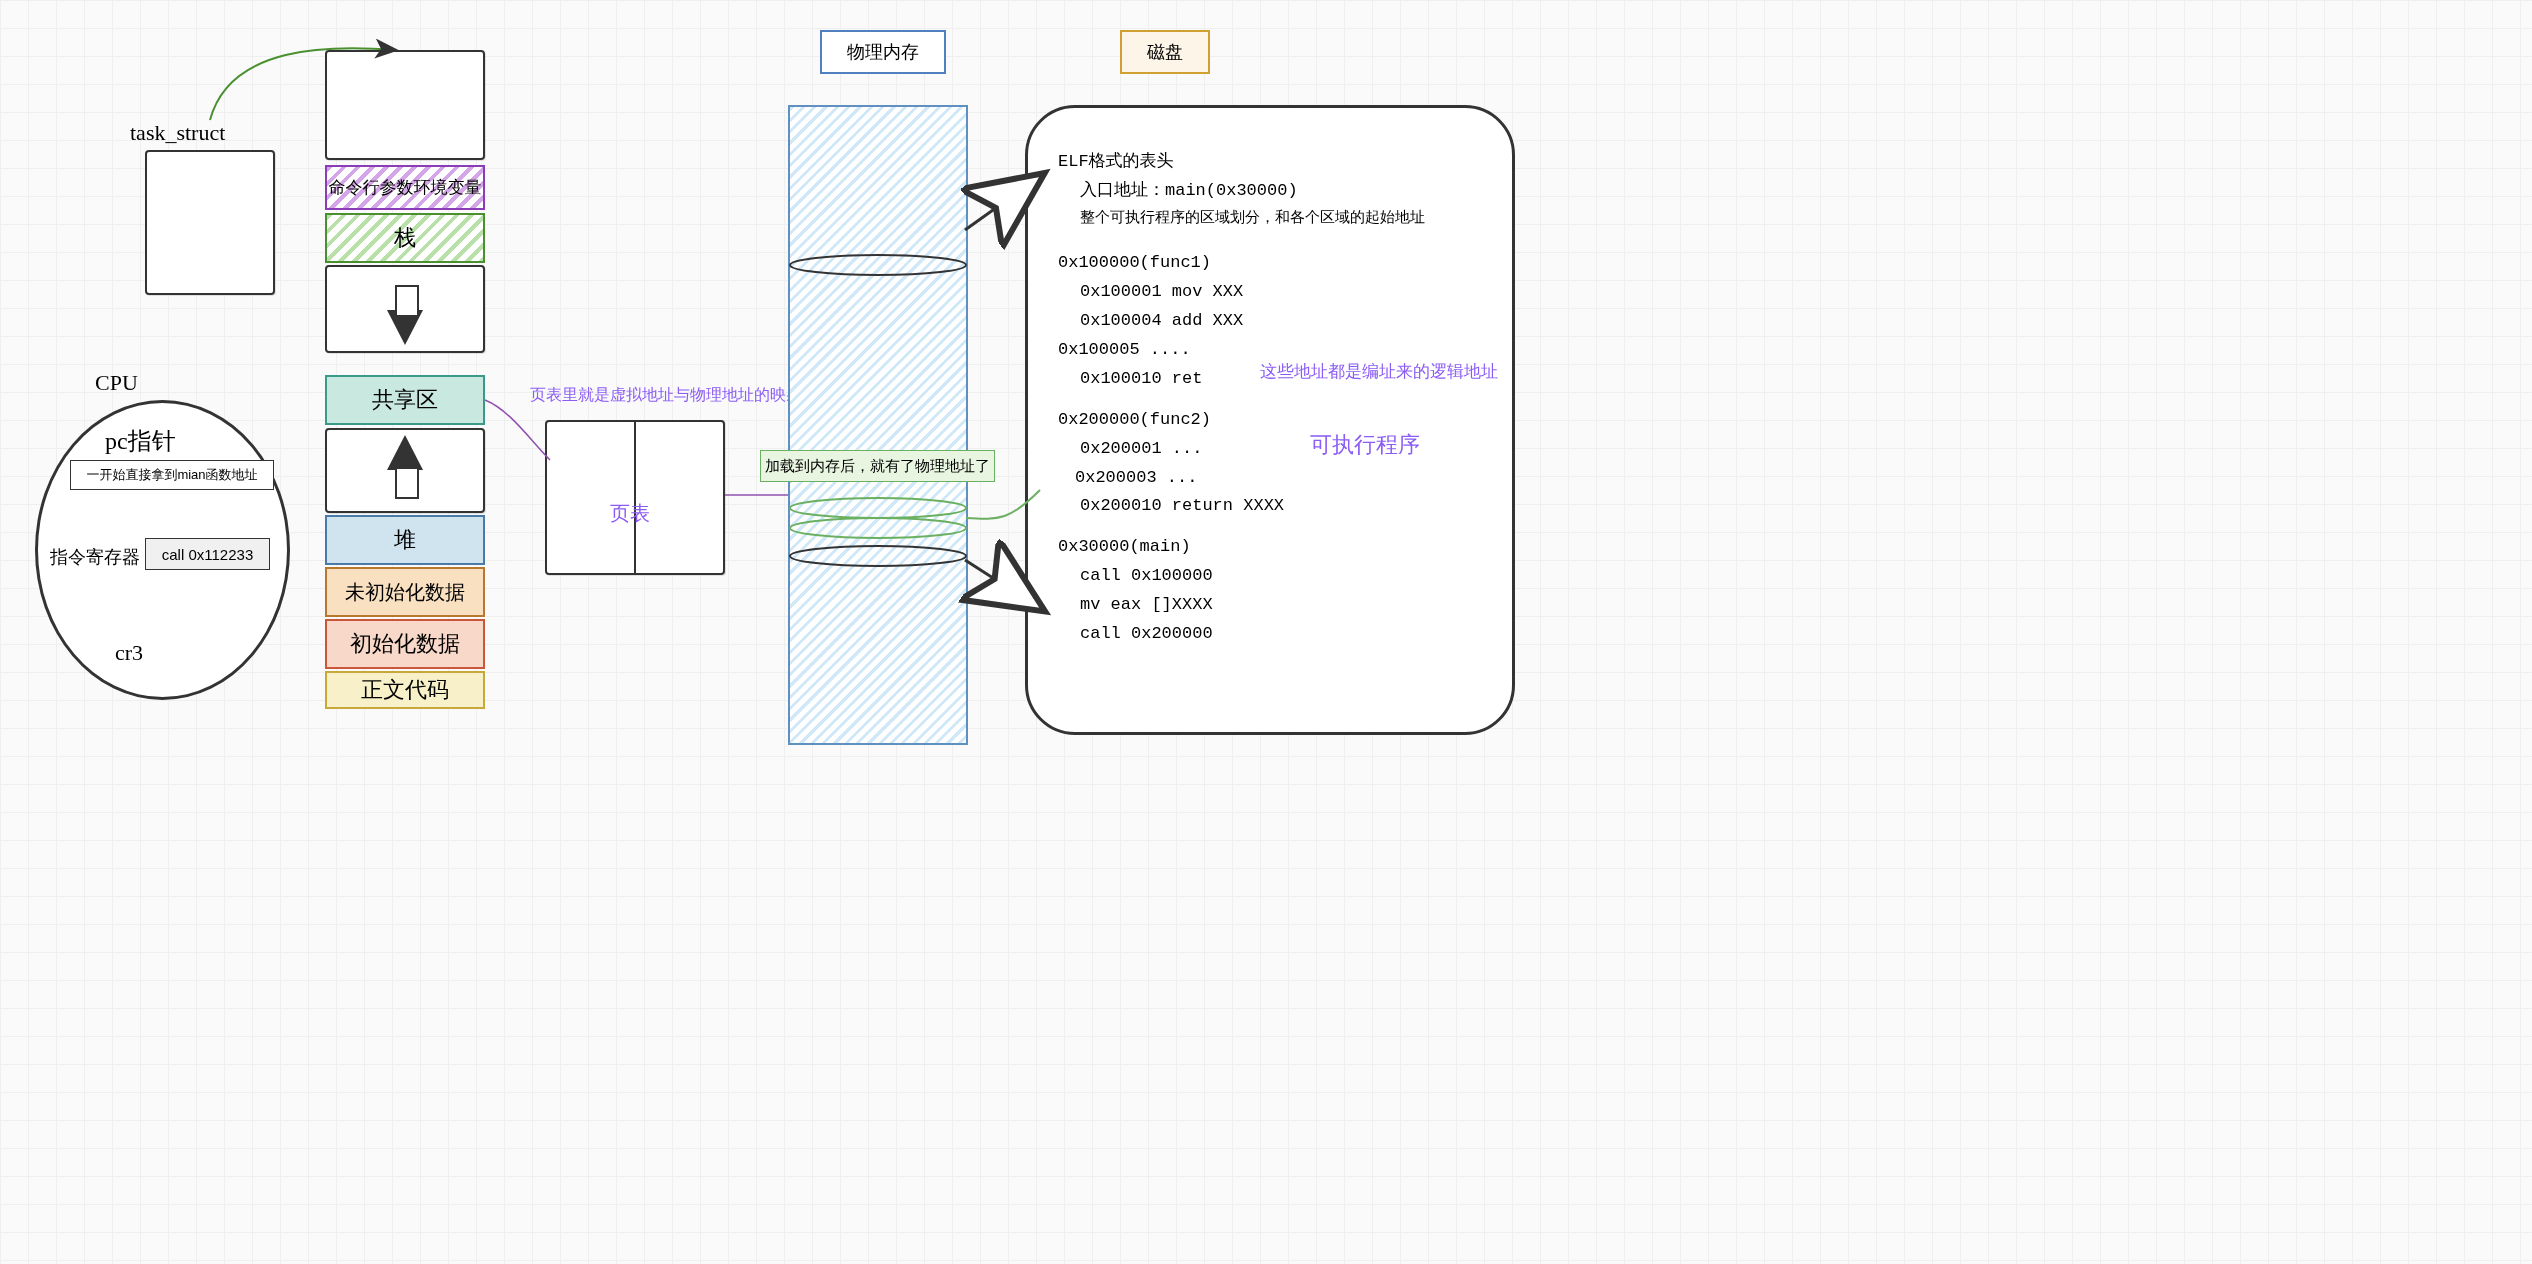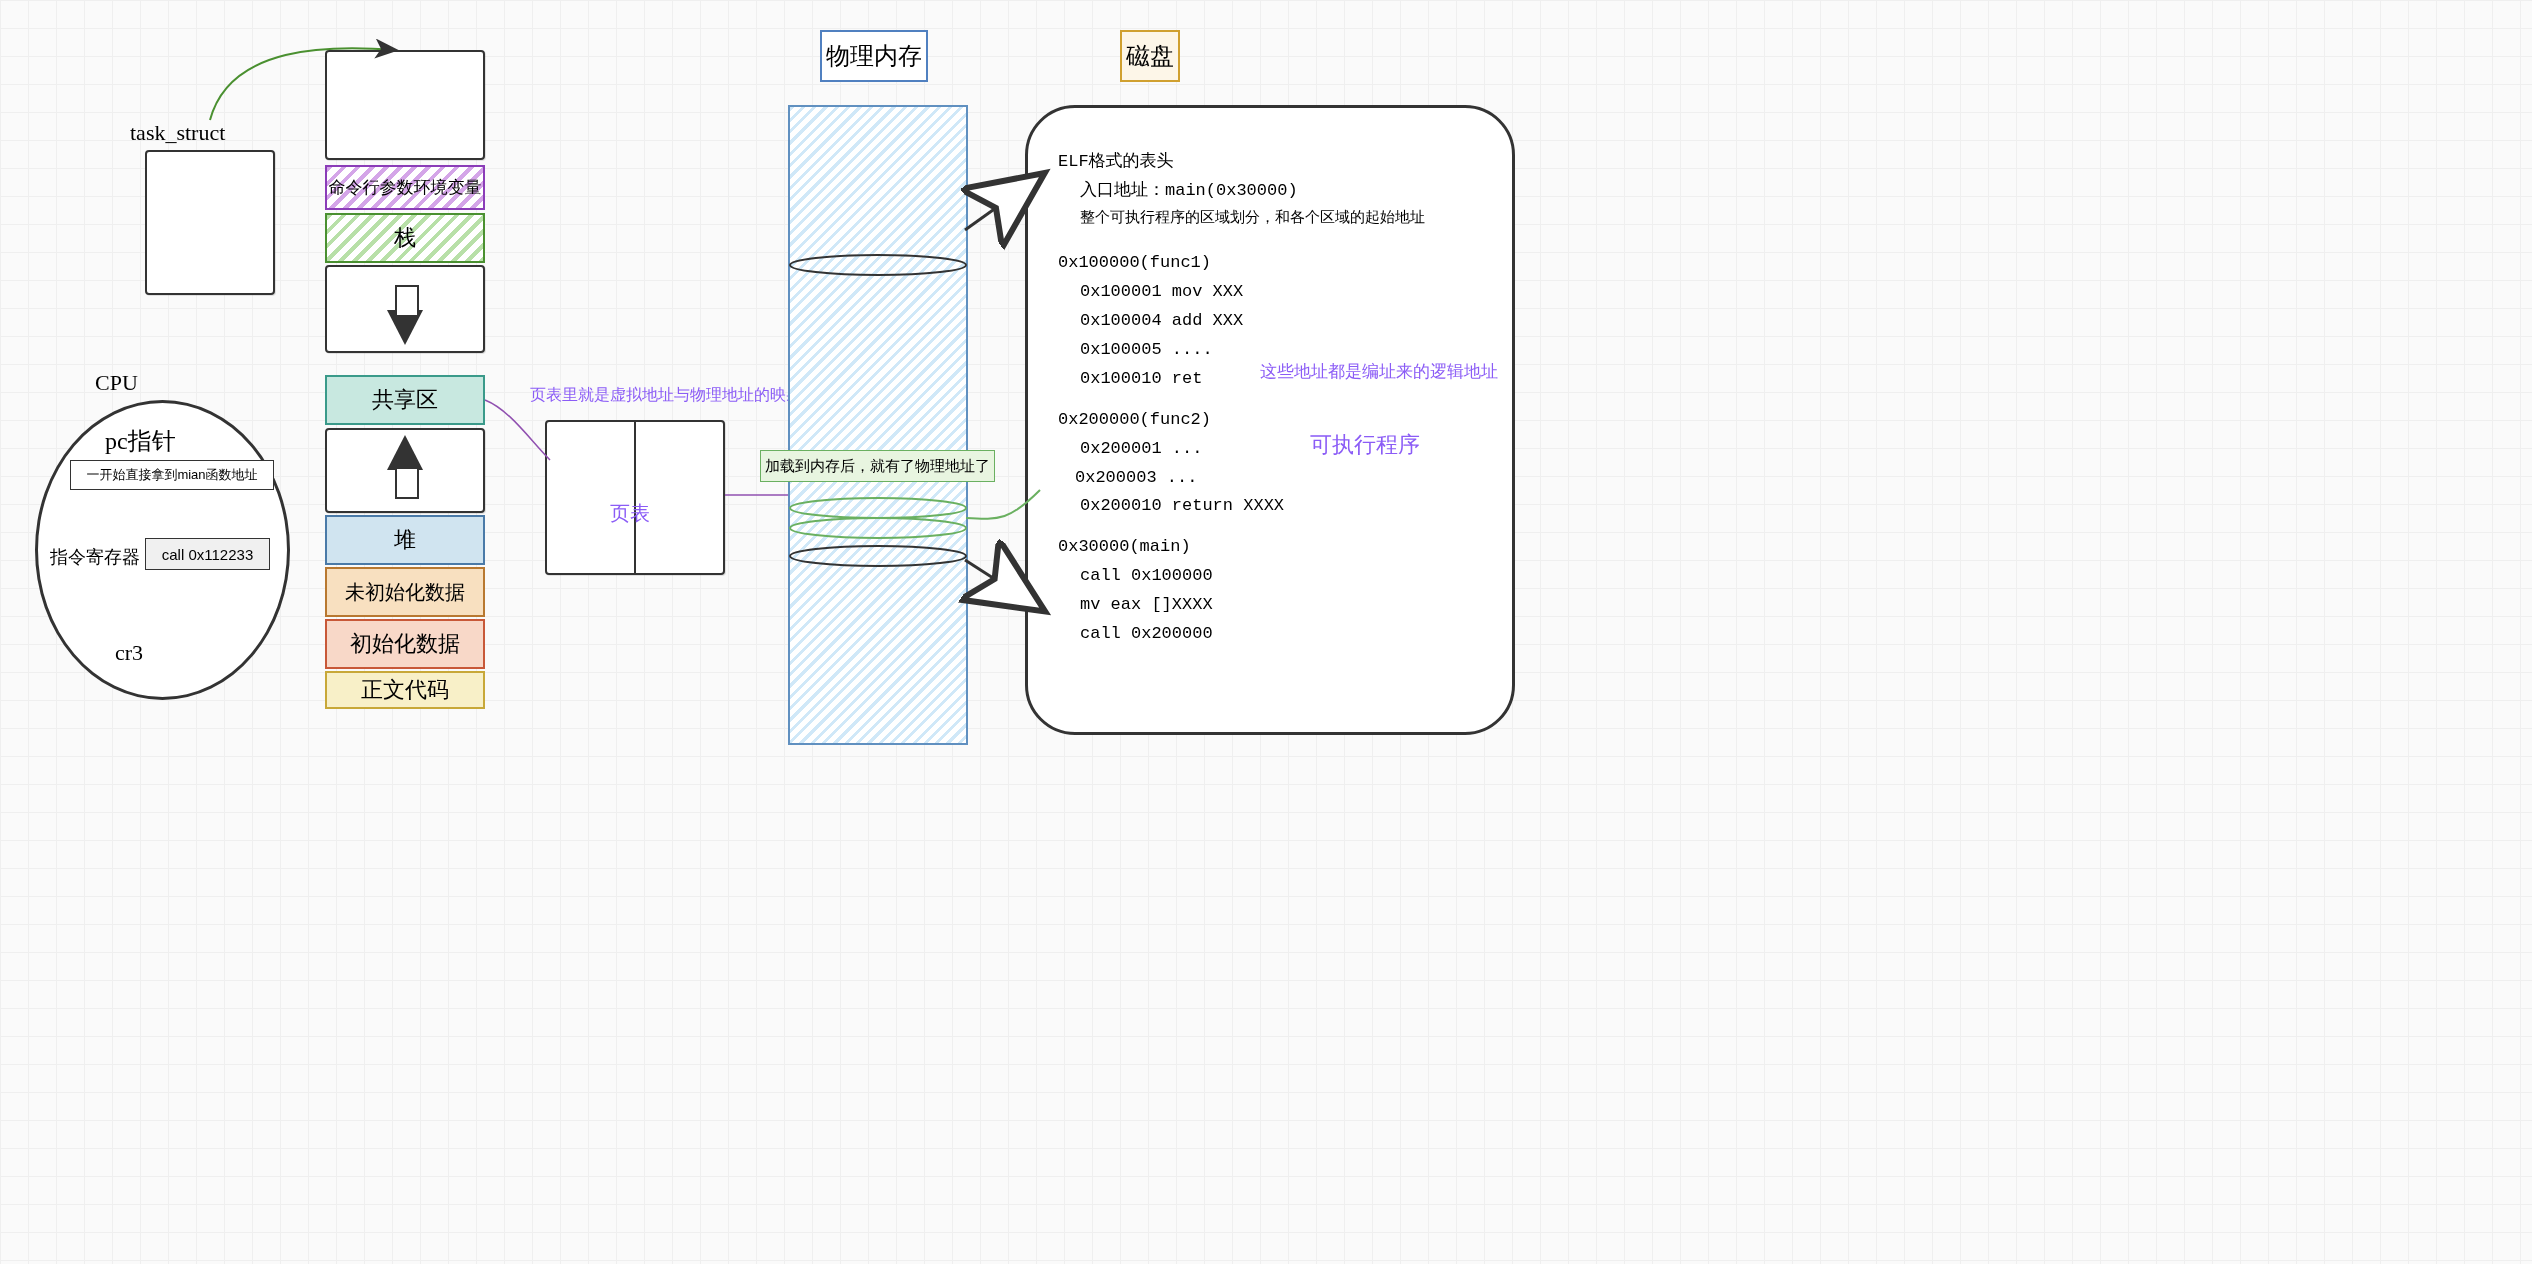--- a/index.html
+++ b/index.html
@@ -17,21 +17,21 @@
 .hatch-yellow{background:#f8f0c8;border-color:#c8a838}
 .hatch-lblue{background:repeating-linear-gradient(135deg,#d0e8f8,#d0e8f8 3px,#fff 3px,#fff 8px);border-color:#6090c0}
 .arrow-down{width:0;height:0;border-left:18px solid transparent;border-right:18px solid transparent;border-top:35px solid #333;position:relative}
 .arrow-down::before{content:"";position:absolute;top:-60px;left:-10px;width:20px;height:28px;background:#fff;border:2px solid #333}
 .arrow-up{width:0;height:0;border-left:18px solid transparent;border-right:18px solid transparent;border-bottom:35px solid #333;position:relative}
 .arrow-up::before{content:"";position:absolute;top:32px;left:-10px;width:20px;height:28px;background:#fff;border:2px solid #333}
 .cpu-ellipse{position:absolute;border:3px solid #333;border-radius:50%;background:#fff}
 .disk-panel{position:absolute;border:3px solid #333;border-radius:50px;background:#fff;padding:40px 30px}
 .code-line{font-family:Liberation Mono, monospace;font-size:17px;line-height:1.7;white-space:pre}
 .red-text{color:#8b5cf6;font-size:20px}
-.header-box{position:absolute;border:2px solid;padding:8px 4px;background:#fff;font-size:24px}
+.header-box{position:absolute;border:2px solid;padding:8px 25px;background:#fff;font-size:18px}
 svg.overlay{position:absolute;inset:0;width:100%;height:100%;pointer-events:none}
 </style>
 </head>
 <body>
 
 <div class="grid"></div>
 
 <div class="label" style="left:130px;top:120px">task_struct</div>
 <div class="box rough" style="left:145px;top:150px;width:130px;height:145px"></div>
 
@@ -80,21 +80,21 @@
 
 <div class="header-box" style="left:1120px;top:30px;border-color:#d0a030;background:#fdf6e8">磁盘</div>
 <div class="disk-panel" style="left:1025px;top:105px;width:490px;height:630px">
   <div class="code-line">ELF格式的表头</div>
   <div class="code-line" style="margin-left:22px">入口地址：main(0x30000)</div>
   <div class="code-line" style="margin-left:22px;font-size:15px">整个可执行程序的区域划分，和各个区域的起始地址</div>
   <div style="height:18px"></div>
   <div class="code-line">0x100000(func1)</div>
   <div class="code-line" style="margin-left:22px">0x100001 mov XXX</div>
   <div class="code-line" style="margin-left:22px">0x100004 add XXX</div>
-  <div class="code-line" style="margin-left:22px">0x100005 ....</div>
+  <div class="code-line" style="">0x100005 ....</div>
   <div class="code-line" style="margin-left:22px">0x100010 ret</div>
   <div style="height:12px"></div>
   <div class="code-line">0x200000(func2)</div>
   <div class="code-line" style="margin-left:22px">0x200001 ...</div>
   <div class="code-line" style="margin-left:17px">0x200003 ...</div>
   <div class="code-line" style="margin-left:22px">0x200010 return XXXX</div>
   <div style="height:12px"></div>
   <div class="code-line">0x30000(main)</div>
   <div class="code-line" style="margin-left:22px">call 0x100000</div>
   <div class="code-line" style="margin-left:22px">mv eax []XXXX</div>

